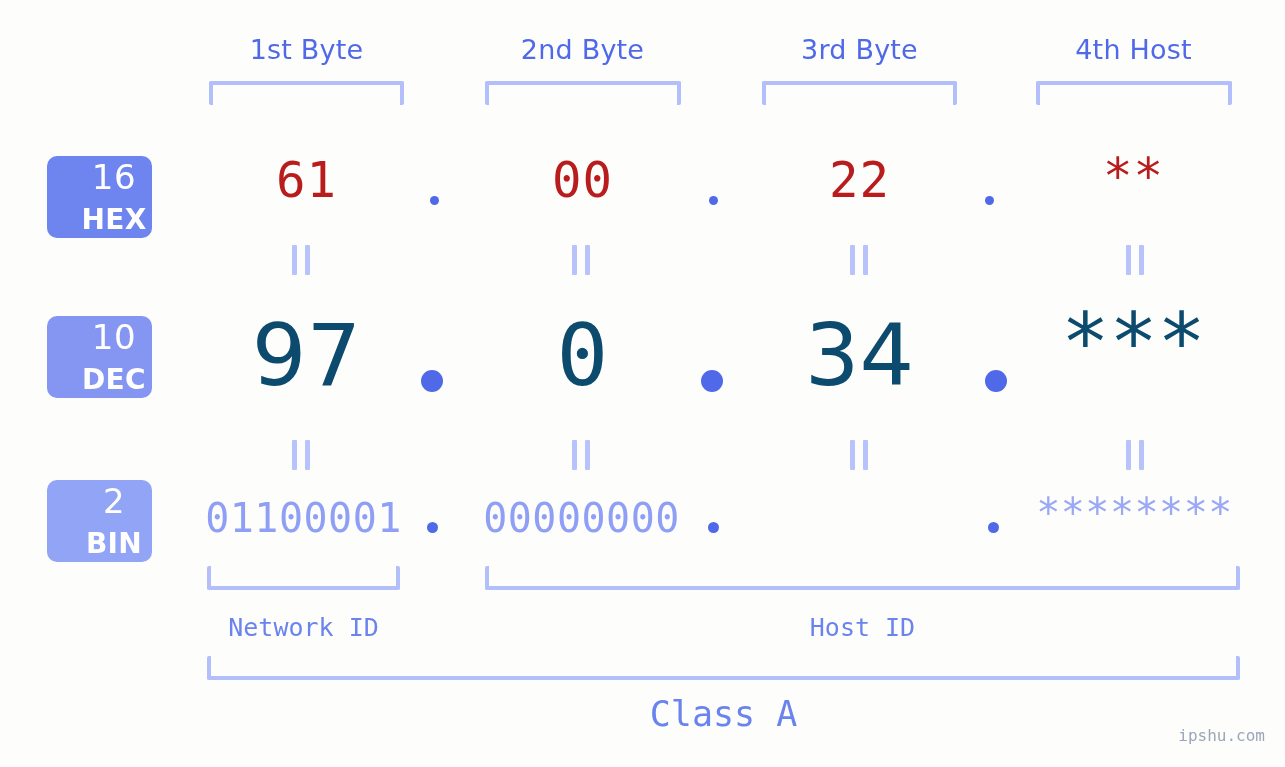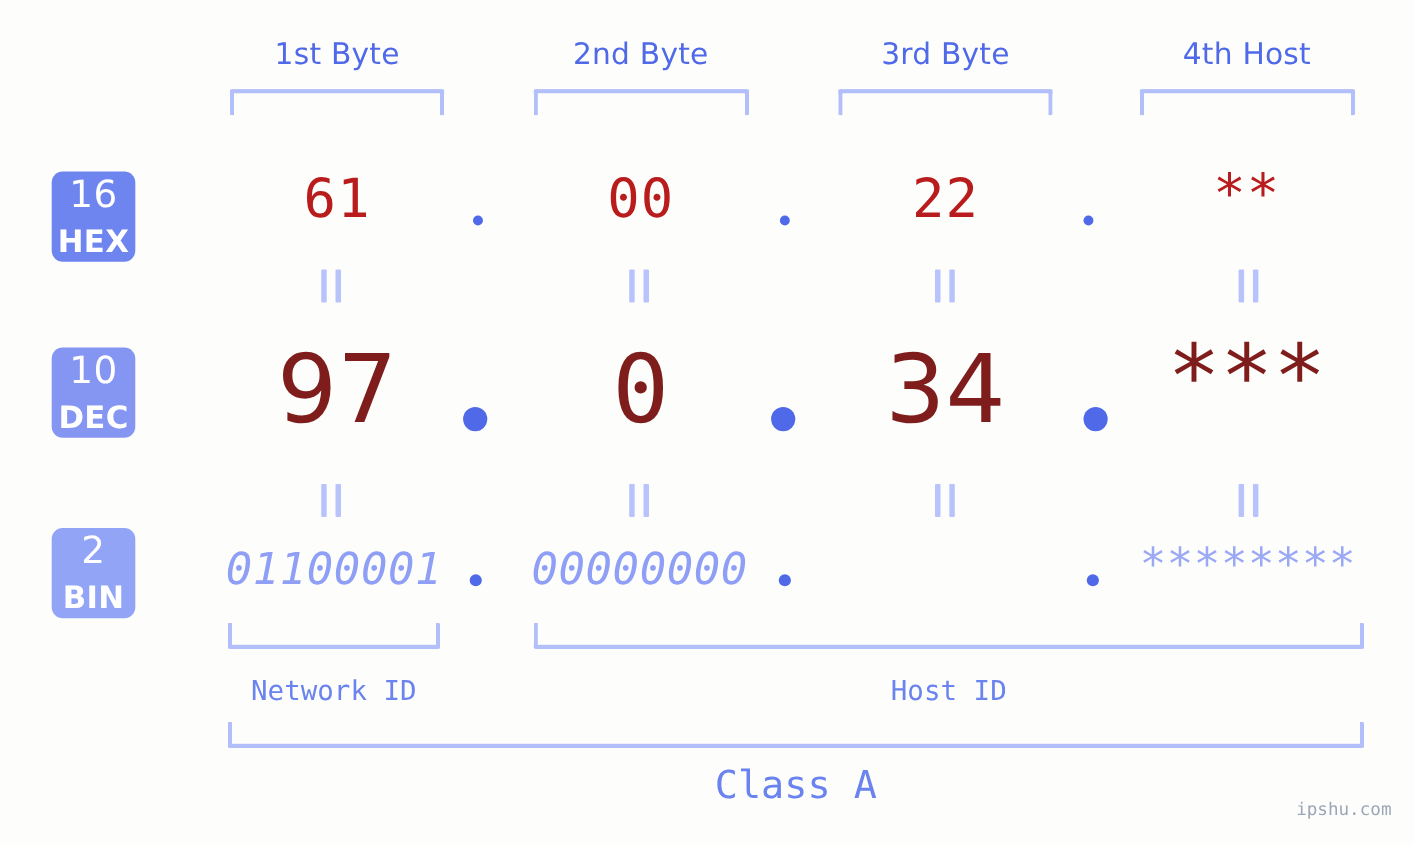--- a/index.html
+++ b/index.html
@@ -55,20 +55,21 @@
     left: 47px;
     width: 76px;
     height: 82px;
     border-radius: 10px;
     color: #ffffff;
     display: flex;
     flex-direction: column;
     align-items: center;
     justify-content: center;
     line-height: 1;
+    padding-left: 29px;
   }
   .badge .num {
     font-size: 34px;
     font-family: "DejaVu Sans", sans-serif;
     font-weight: 400;
     letter-spacing: 0.5px;
   }
   .badge .lbl {
     font-size: 28px;
     font-family: "DejaVu Sans", sans-serif;
@@ -86,38 +87,37 @@
   .hex-val {
     font-family: "DejaVu Sans Mono", monospace;
     font-size: 49px;
     color: #b91c1c;
     top: 152px;
     letter-spacing: 1px;
   }
   .dec-val {
     font-family: "DejaVu Sans", sans-serif;
     font-size: 86px;
-    color: #7f1d1d;
+    color: #0c4a6e;
     top: 305px;
     letter-spacing: 0px;
   }
   .dec-val.slashed {
     font-family: "DejaVu Sans Mono", monospace;
   }
   .dec-val.stars {
     font-family: "DejaVu Sans Mono", monospace;
     font-size: 80px;
   }
   .bin-val {
     font-family: "DejaVu Sans Mono", monospace;
     font-size: 40px;
     color: #8f9ff5;
     top: 495px;
     letter-spacing: 0.5px;
-    font-style: italic;
   }
   .bin-val.stars {
     color: #9aa8f6;
   }
 
   
   .dot {
     position: absolute;
     border-radius: 50%;
     background: #4f69e8;

